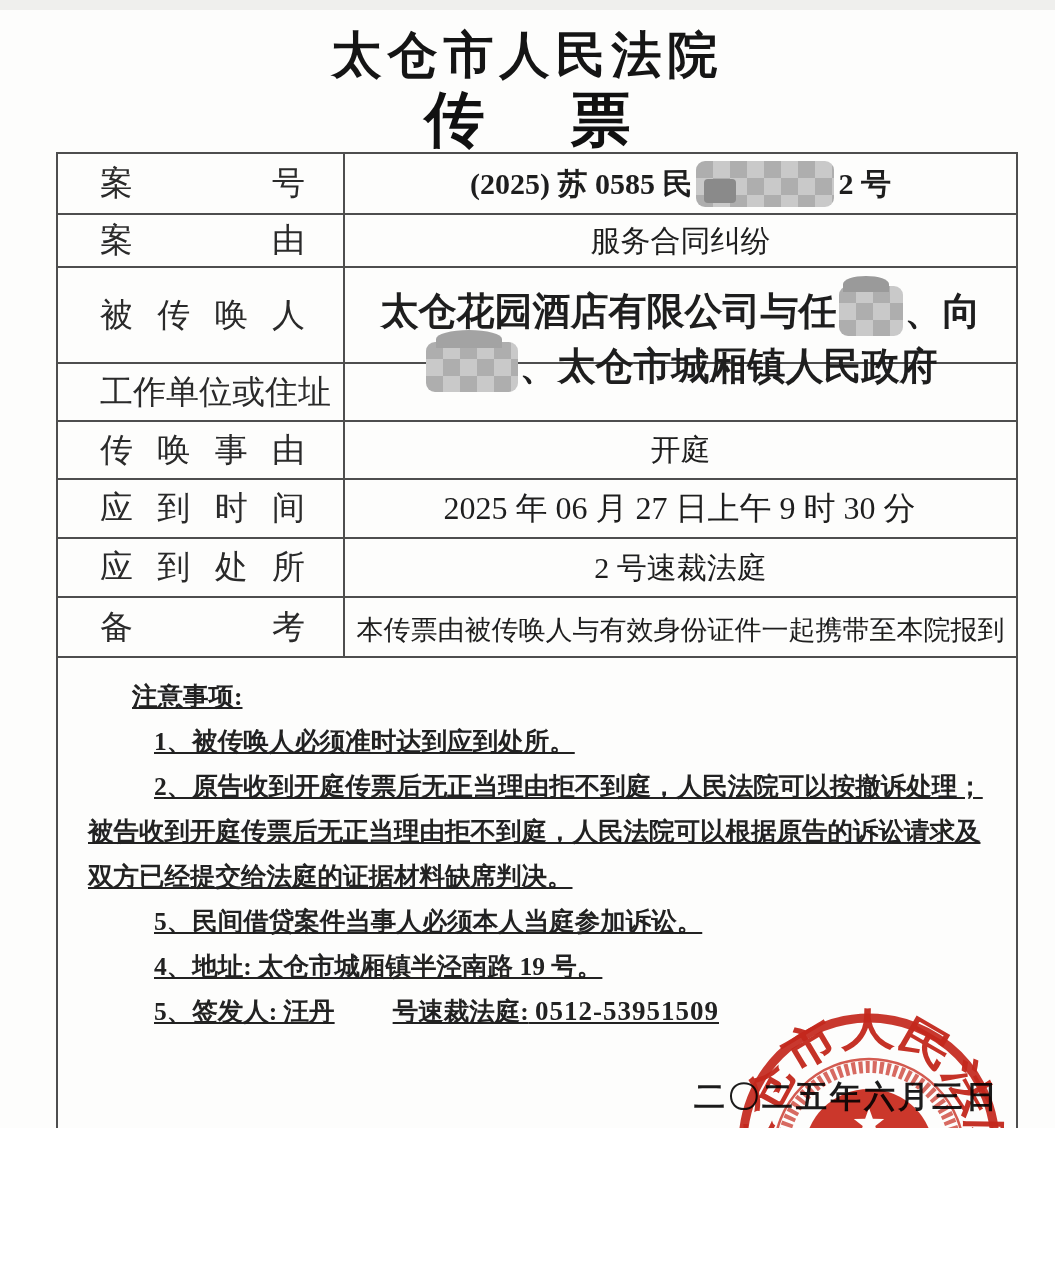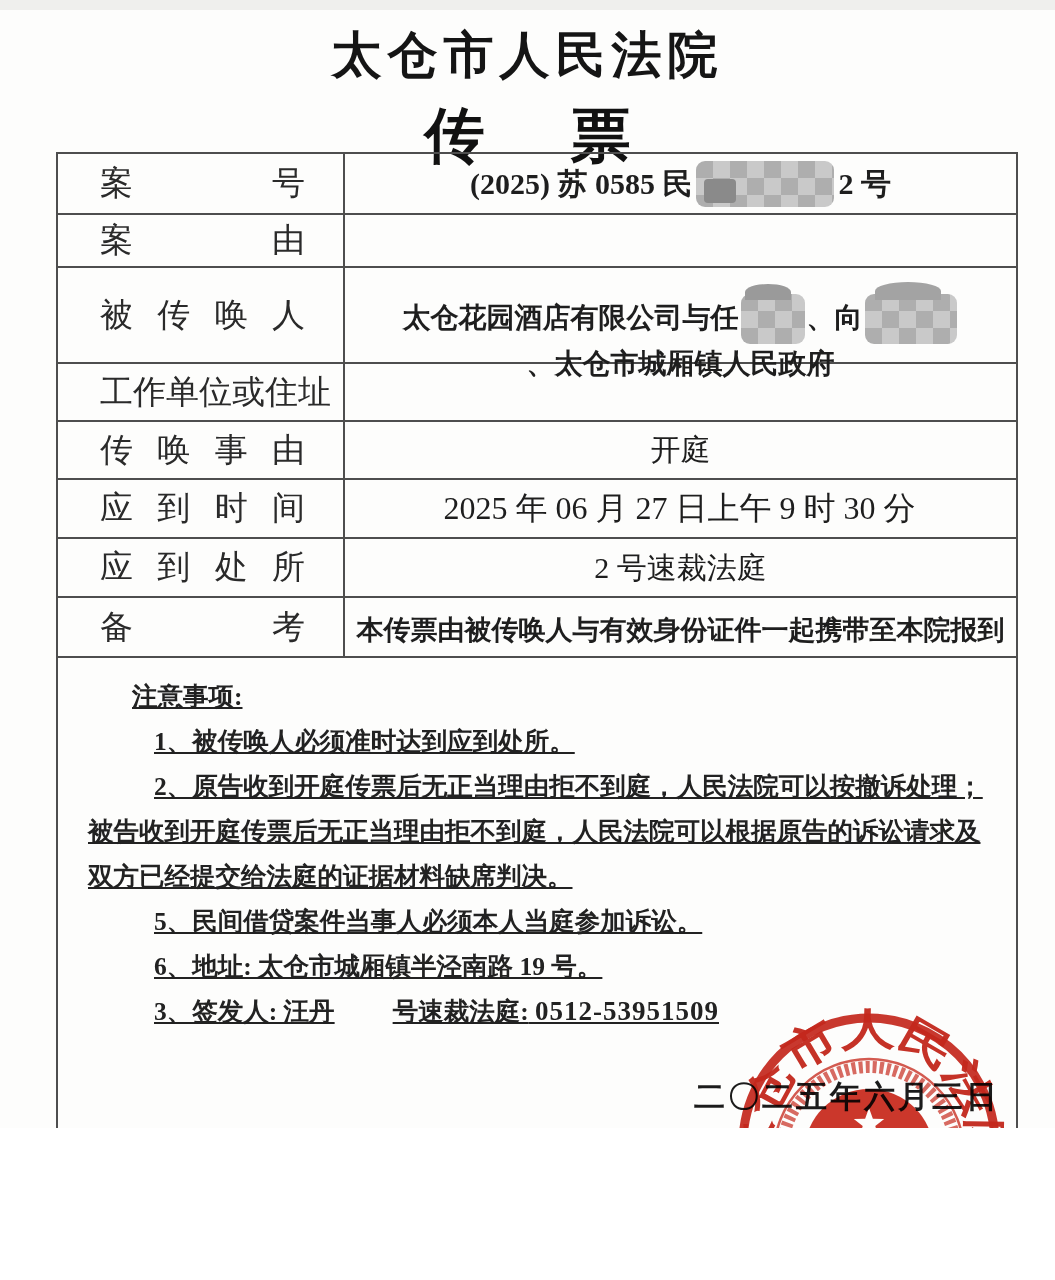--- a/index.html
+++ b/index.html
@@ -10,21 +10,21 @@
   }
   .topstrip{position:absolute;top:0;left:0;width:100%;height:10px;background:#efefed;}
 
   
   .court-title{
     position:absolute;top:22px;left:0;width:100%;text-align:center;
     font-family:"DejaVu Sans","Liberation Sans",sans-serif;
     font-weight:900;font-size:50px;letter-spacing:6px;color:#151515;
   }
   .doc-title{
-    position:absolute;top:96px;left:0;width:100%;text-align:center;
+    position:absolute;top:80px;left:0;width:100%;text-align:center;
     font-family:"DejaVu Sans","Liberation Sans",sans-serif;
     font-weight:900;font-size:60px;color:#111;
   }
   .doc-title span{letter-spacing:86px;margin-right:-86px;}
 
   
   .docbox{
     position:absolute;left:56px;top:152px;width:962px;height:1096px;
     border:2px solid #4e4e4e;box-sizing:border-box;
   }
@@ -38,21 +38,21 @@
     display:flex;align-items:center;padding:0 38px 0 42px;
     font-size:33px;color:#2a2a2a;
   }
   .js-justify{display:flex;justify-content:space-between;width:100%;}
   .vcell{
     flex:1;display:flex;align-items:center;justify-content:center;
     text-align:center;font-size:30px;padding:0 10px;line-height:1.45;
     flex-wrap:wrap;align-content:center;
   }
   .vcell.remark{align-content:flex-end;padding-bottom:7px;
-    font-weight:bold;font-size:27px;font-family:"DejaVu Sans","Liberation Sans",sans-serif;}
+    font-weight:normal;font-size:27px;font-family:"DejaVu Sans","Liberation Sans",sans-serif;}
   .wrapval{display:inline;font-weight:bold;}
 
   
   .mosaic{
     position:relative;display:inline-block;border-radius:9px;overflow:visible;
     background:repeating-conic-gradient(#c9c9c9 0% 25%, #aeaeae 0% 50%) 0 0/34px 34px;
     filter:blur(0.6px);
   }
   .mz1{width:138px;height:46px;vertical-align:-9px;margin:0 4px;}
   .mz1::after{content:"";position:absolute;left:8px;bottom:4px;width:32px;height:24px;background:#8a8a8a;border-radius:4px;}
@@ -103,32 +103,35 @@
       </div>
     </div>
 
     <div class="trow h2">
       <div class="lcell">
         <span class="js-justify">
             <span>案</span>
             <span>由</span>
           </span>
       </div>
+      <div class="vcell">
+        <span>服务合同纠纷</span>
+      </div>
     </div>
 
     <div class="trow h3">
       <div class="lcell">
         <span class="js-justify">
             <span>被</span>
             <span>传</span>
             <span>唤</span>
             <span>人</span>
           </span>
       </div>
-      <div class="vcell" style="font-size:28px;padding:0 21px;margin-top:48px;">
+      <div class="vcell" style="font-size:38px;padding:0 21px;margin-top:48px;">
         <span class="wrapval">太仓花园酒店有限公司与任</span>
           <span class="mosaic mz2"></span>
           <span class="wrapval">、向</span>
           <span class="mosaic mz3"></span>
           <span class="wrapval">、太仓市城厢镇人民政府</span>
       </div>
     </div>
 
     <div class="trow h4">
       <div class="lcell">
@@ -199,23 +202,23 @@
       <div class="vcell remark">
         <span>本传票由被传唤人与有效身份证件一起携带至本院报到</span>
       </div>
     </div>
 
     <div class="notes">
       <p class="indent-sm">注意事项:</p>
       <p class="indent">1、被传唤人必须准时达到应到处所。</p>
       <p class="indent">2、原告收到开庭传票后无正当理由拒不到庭，人民法院可以按撤诉处理；被告收到开庭传票后无正当理由拒不到庭，人民法院可以根据原告的诉讼请求及双方已经提交给法庭的证据材料缺席判决。</p>
       <p class="indent">5、民间借贷案件当事人必须本人当庭参加诉讼。</p>
-      <p class="indent">6、地址: 太仓市城厢镇半泾南路 19 号。</p>
+      <p class="indent">4、地址: 太仓市城厢镇半泾南路 19 号。</p>
       <p class="indent">
-        <span>3、签发人: 汪丹</span><span class="phone-label">号速裁法庭:</span>
+        <span>5、签发人: 汪丹</span><span class="phone-label">号速裁法庭:</span>
         <span class="phone">0512-53951509</span>
       </p>
     </div>
   </div>
 
   <div class="date-line">二〇二五年六月三日</div>
 
   <svg class="seal" viewBox="0 0 280 300">
     <circle cx="140" cy="140" r="126" fill="none" stroke="#c5271c" stroke-width="9" opacity="0.92"></circle>
     <path id="sealArc" d="M 44.4 169.2 A 100 100 0 1 1 235.6 169.2" fill="none"></path>

